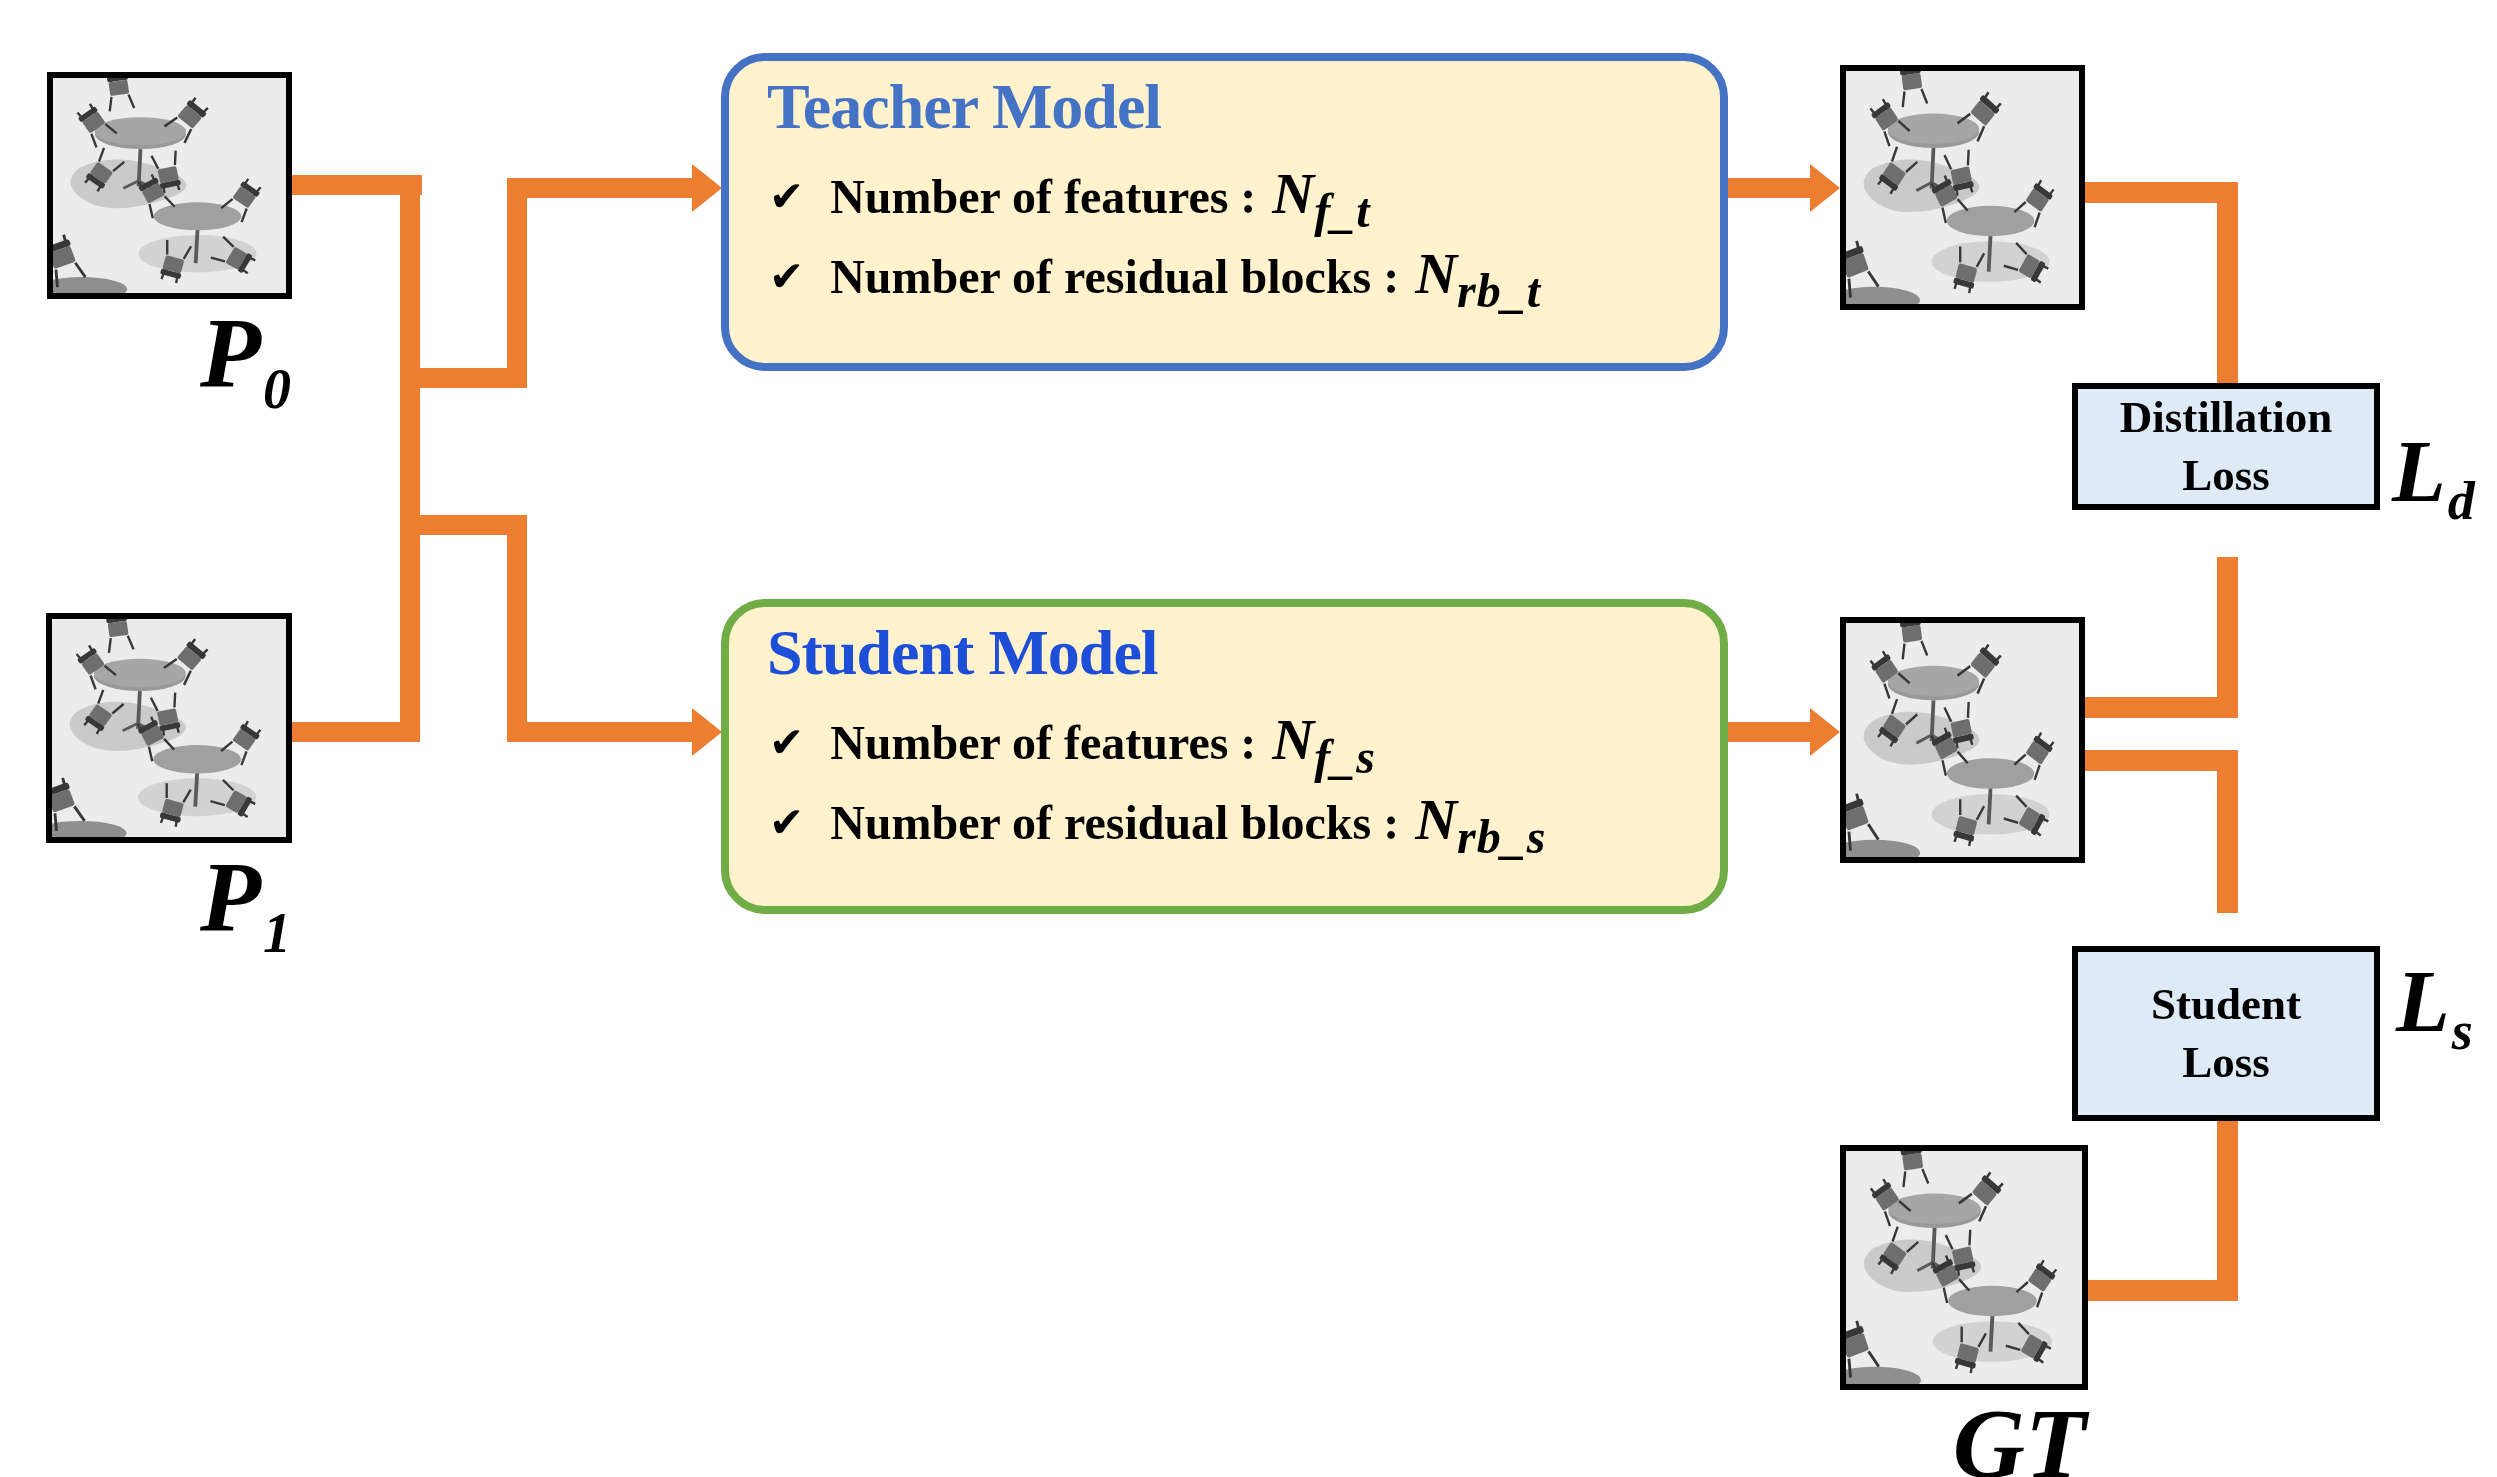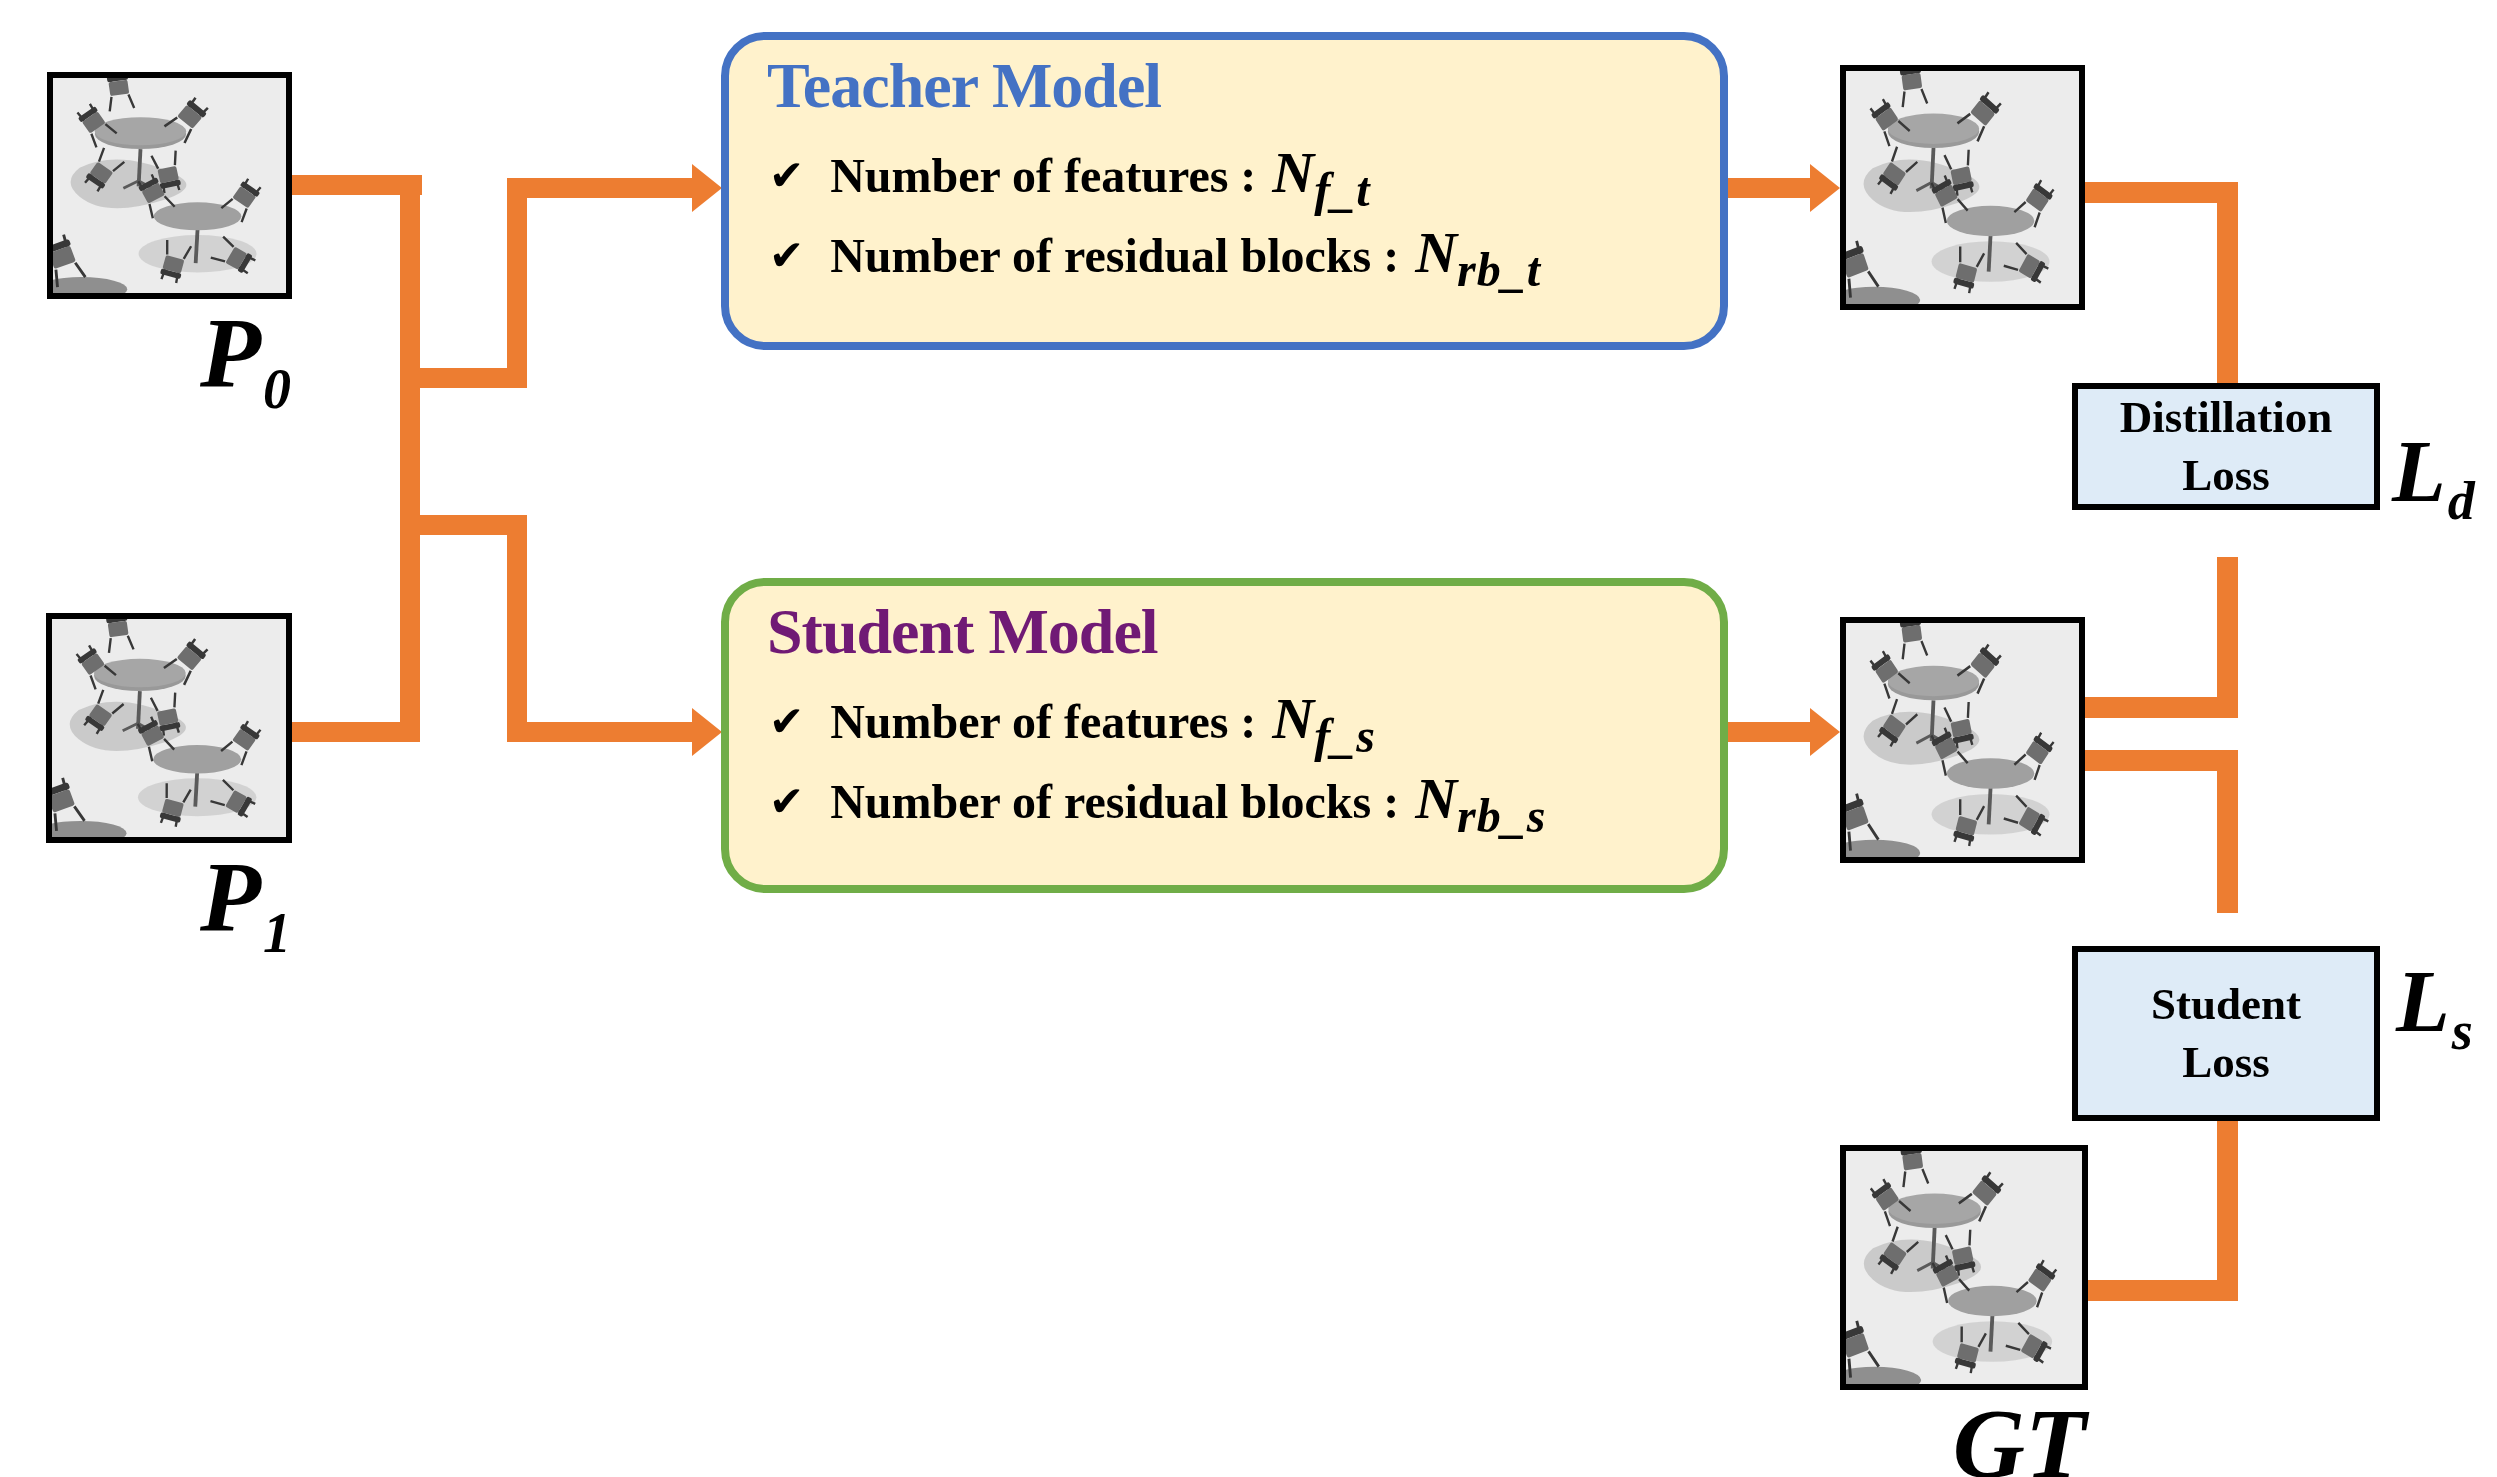--- a/index.html
+++ b/index.html
@@ -26,29 +26,30 @@
     box-sizing:border-box;
   }
   .pcframe svg{display:block;width:100%;height:100%;}
   
   .modelbox{
     position:absolute;
     box-sizing:border-box;
     background:#FFF2CC;
     border-radius:44px;
     padding:10px 34px 10px 36px;
+    margin-top:21px;
   }
   .teacher-border{border:8px solid #4472C4;}
   .student-border{border:8px solid #70AD47;}
   .model-title{
     font-size:64px;font-weight:bold;line-height:1.0;
     margin:4px 0 0 2px;letter-spacing:-1px;
   }
   .teacher-title{color:#4472C4;}
-  .student-title{color:#701a75;}
+  .student-title{color:#1d4ed8;}
   .model-item{
     display:flex;align-items:baseline;
     margin:26px 0 0 4px;
     font-size:48px;font-weight:bold;color:#000;line-height:1.0;
     white-space:nowrap;
   }
   .check{
     font-family:"DejaVu Sans",sans-serif;
     font-size:42px;font-weight:bold;
     margin-right:26px;transform:translateY(-2px);

